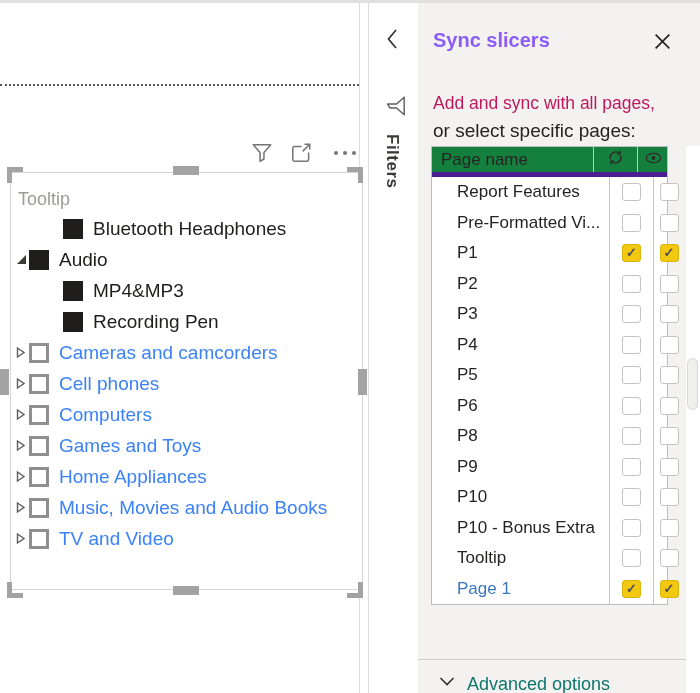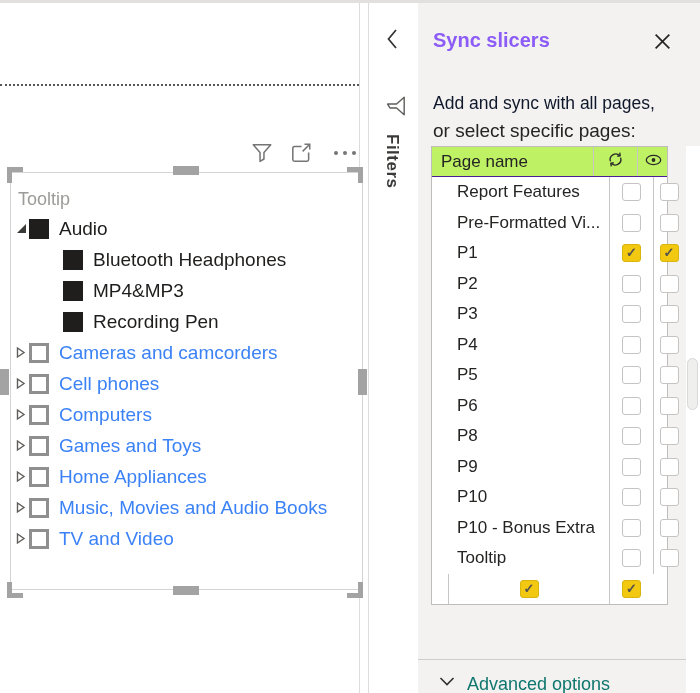--- a/index.html
+++ b/index.html
@@ -44,26 +44,26 @@
   
   .filters-pane { position:absolute; left:368px; top:0; width:50px; height:693px; background:#fff; border-left:1px solid #dcdcdc; }
   .fp-chevron { position:absolute; left:15px; top:27px; cursor:pointer; }
   .fp-funnel { position:absolute; left:13px; top:92px; transform:rotate(90deg); }
   .fp-label { position:absolute; left:13px; top:134px; writing-mode:vertical-rl; font-size:17px; font-weight:600; color:#3b3a39; letter-spacing:.5px; cursor:pointer; }
 
   
   .sync-pane { position:absolute; left:418px; top:0; width:282px; height:693px; background:#f3f2f1; overflow:hidden; }
   .sp-title { position:absolute; left:15px; top:29px; font-size:20px; font-weight:700; color:#8b5cf6; }
   .sp-close { position:absolute; left:235px; top:32px; cursor:pointer; }
-  .sp-link  { position:absolute; left:15px; top:93px;  font-size:17.5px; color:#0f172a; cursor:pointer; }
+  .sp-link  { position:absolute; left:15px; top:93px;  font-size:17.5px; color:#be185d; cursor:pointer; }
   .sp-link-rest { position:absolute; left:15px; top:120px; font-size:19px; color:#252423; }
 
   .sync-table { position:absolute; left:13px; top:146px; width:237px; border:1px solid #bfbdbb; background:#fff; }
   .t-row, .t-head { display:grid; grid-template-columns:161px 44px 31px; align-items:stretch; }
-  .t-head { height:30px; background:#bef264; border-bottom:1px solid #4c1d95; }
+  .t-head { height:30px; background:#15803d; border-bottom:5px solid #4c1d95; }
   .t-row { height:30.5px;margin-left:16px; }
   .t-name { display:flex; align-items:center; padding-left:9px; font-size:17px; color:#252423; white-space:nowrap; overflow:hidden; }
   .t-name.current { color:#3b76c0; }
   .t-cell { display:flex; align-items:center; justify-content:center; border-left:1px solid #c8c6c4; }
   .t-head .t-name { font-size:17px; color:#252423; }
   .cb { width:19px; height:18px; border:1px solid #c6c4c2; border-radius:3px; background:#fff; font-size:13px; font-weight:700; color:#55534d; line-height:16px; text-align:center; cursor:pointer; }
   .cb.on { background:#f2c811; border-color:#d9b60e; }
 
   .sp-scroll { position:absolute; left:268px; top:146px; width:14px; height:547px; background:#fff; }
   .sp-thumb { position:absolute; left:1px; top:212px; width:11px; height:52px; background:#efefed; border:1px solid #d9d9d7; border-radius:6px; }
@@ -96,32 +96,32 @@
     <svg width="28" height="10" viewBox="0 0 28 10">
         <circle cx="5" cy="5" r="2" fill="#757575"></circle>
         <circle cx="14" cy="5" r="2" fill="#757575"></circle>
         <circle cx="23" cy="5" r="2" fill="#757575"></circle>
       </svg>
   </span>
 
   <div class="visual">
     <div class="slicer-header">Tooltip</div>
     <div class="slicer-items">
-        <div class="sl-row">
-          <span class="sl-arrow">
-            <svg width="11" height="11" viewBox="0 0 11 11">
-              <polygon points="10,1 10,10 1,10" fill="#3b3a39"></polygon>
-            </svg>
-          </span>
-          <span class="sl-cb sel"></span>
-          <span class="sl-label sel">Audio</span>
-        </div>
         <div class="sl-row lvl1">
           <span class="sl-cb sel"></span>
           <span class="sl-label sel">Bluetooth Headphones</span>
+        </div>
+        <div class="sl-row">
+          <span class="sl-arrow">
+            <svg width="11" height="11" viewBox="0 0 11 11">
+              <polygon points="10,1 10,10 1,10" fill="#3b3a39"></polygon>
+            </svg>
+          </span>
+          <span class="sl-cb sel"></span>
+          <span class="sl-label sel">Audio</span>
         </div>
         <div class="sl-row lvl1">
           <span class="sl-cb sel"></span>
           <span class="sl-label sel">MP4&amp;MP3</span>
         </div>
         <div class="sl-row lvl1">
           <span class="sl-cb sel"></span>
           <span class="sl-label sel">Recording Pen</span>
         </div>
         <div class="sl-row">
@@ -359,20 +359,21 @@
           <div class="t-row">
             <div class="t-name">Tooltip</div>
             <div class="t-cell">
               <span class="cb"></span>
             </div>
             <div class="t-cell">
               <span class="cb"></span>
             </div>
           </div>
           <div class="t-row">
+            <div class="t-name current">Page 1</div>
             <div class="t-cell">
               <span class="cb on">✓</span>
             </div>
             <div class="t-cell">
               <span class="cb on">✓</span>
             </div>
           </div>
         </div>
     </div>
 

